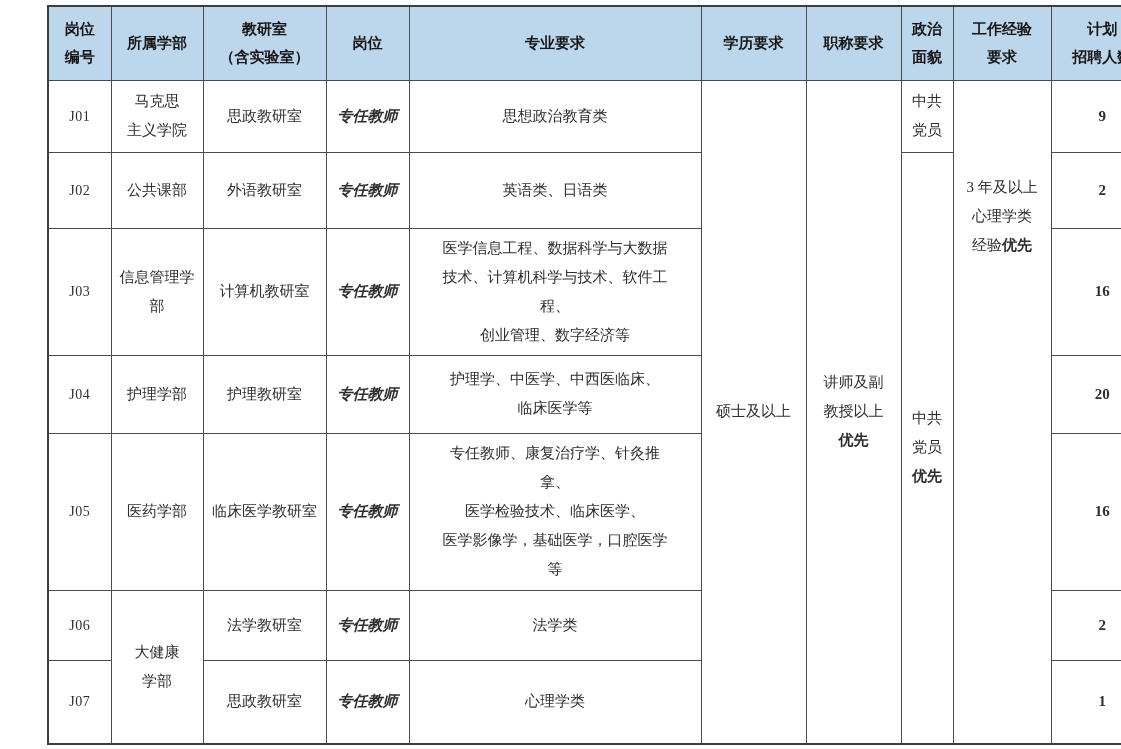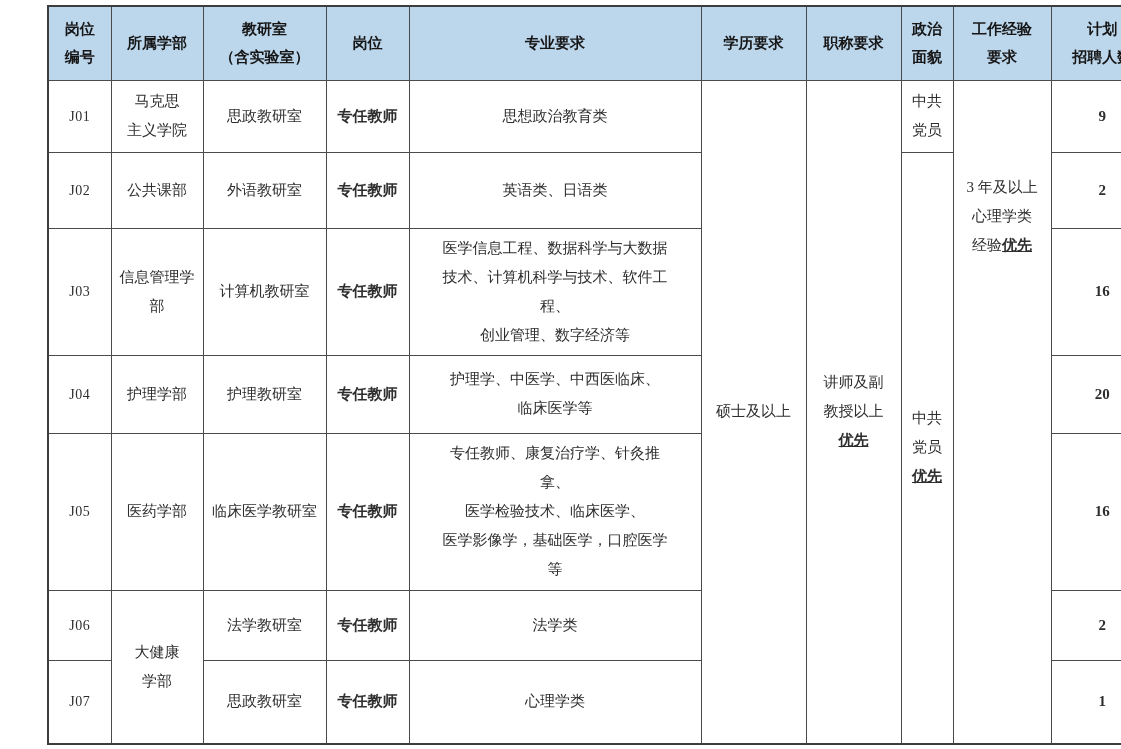--- a/index.html
+++ b/index.html
@@ -18,24 +18,24 @@
     padding:0;text-align:center;vertical-align:middle;
     font-size:15px;color:var(--body-text,#2e2e2e);
     line-height:29px;overflow:hidden;
   }
   th{
     background:var(--header-bg,#bcd6ec);
     color:var(--header-text,#161616);
     font-weight:bold;line-height:28px;
   }
   td.idcell{font-size:14px;letter-spacing:.5px;}
-  td.b{font-weight:bold;}
+  td.b{font-weight:bold;font-style:italic;}
   td.num{font-weight:600;}
   td.exp{vertical-align:top;padding-top:92px;}
-  .bold{font-weight:bold;text-decoration:underline;}
+  .bold{font-weight:bold;}
   tr.hr{height:74px}
   tr.r1{height:72px}
   tr.r2{height:76px}
   tr.r3{height:127px}
   tr.r4{height:78px}
   tr.r5{height:157px}
   tr.r6{height:70px}
   tr.r7{height:84px}
 </style>
 </head>

